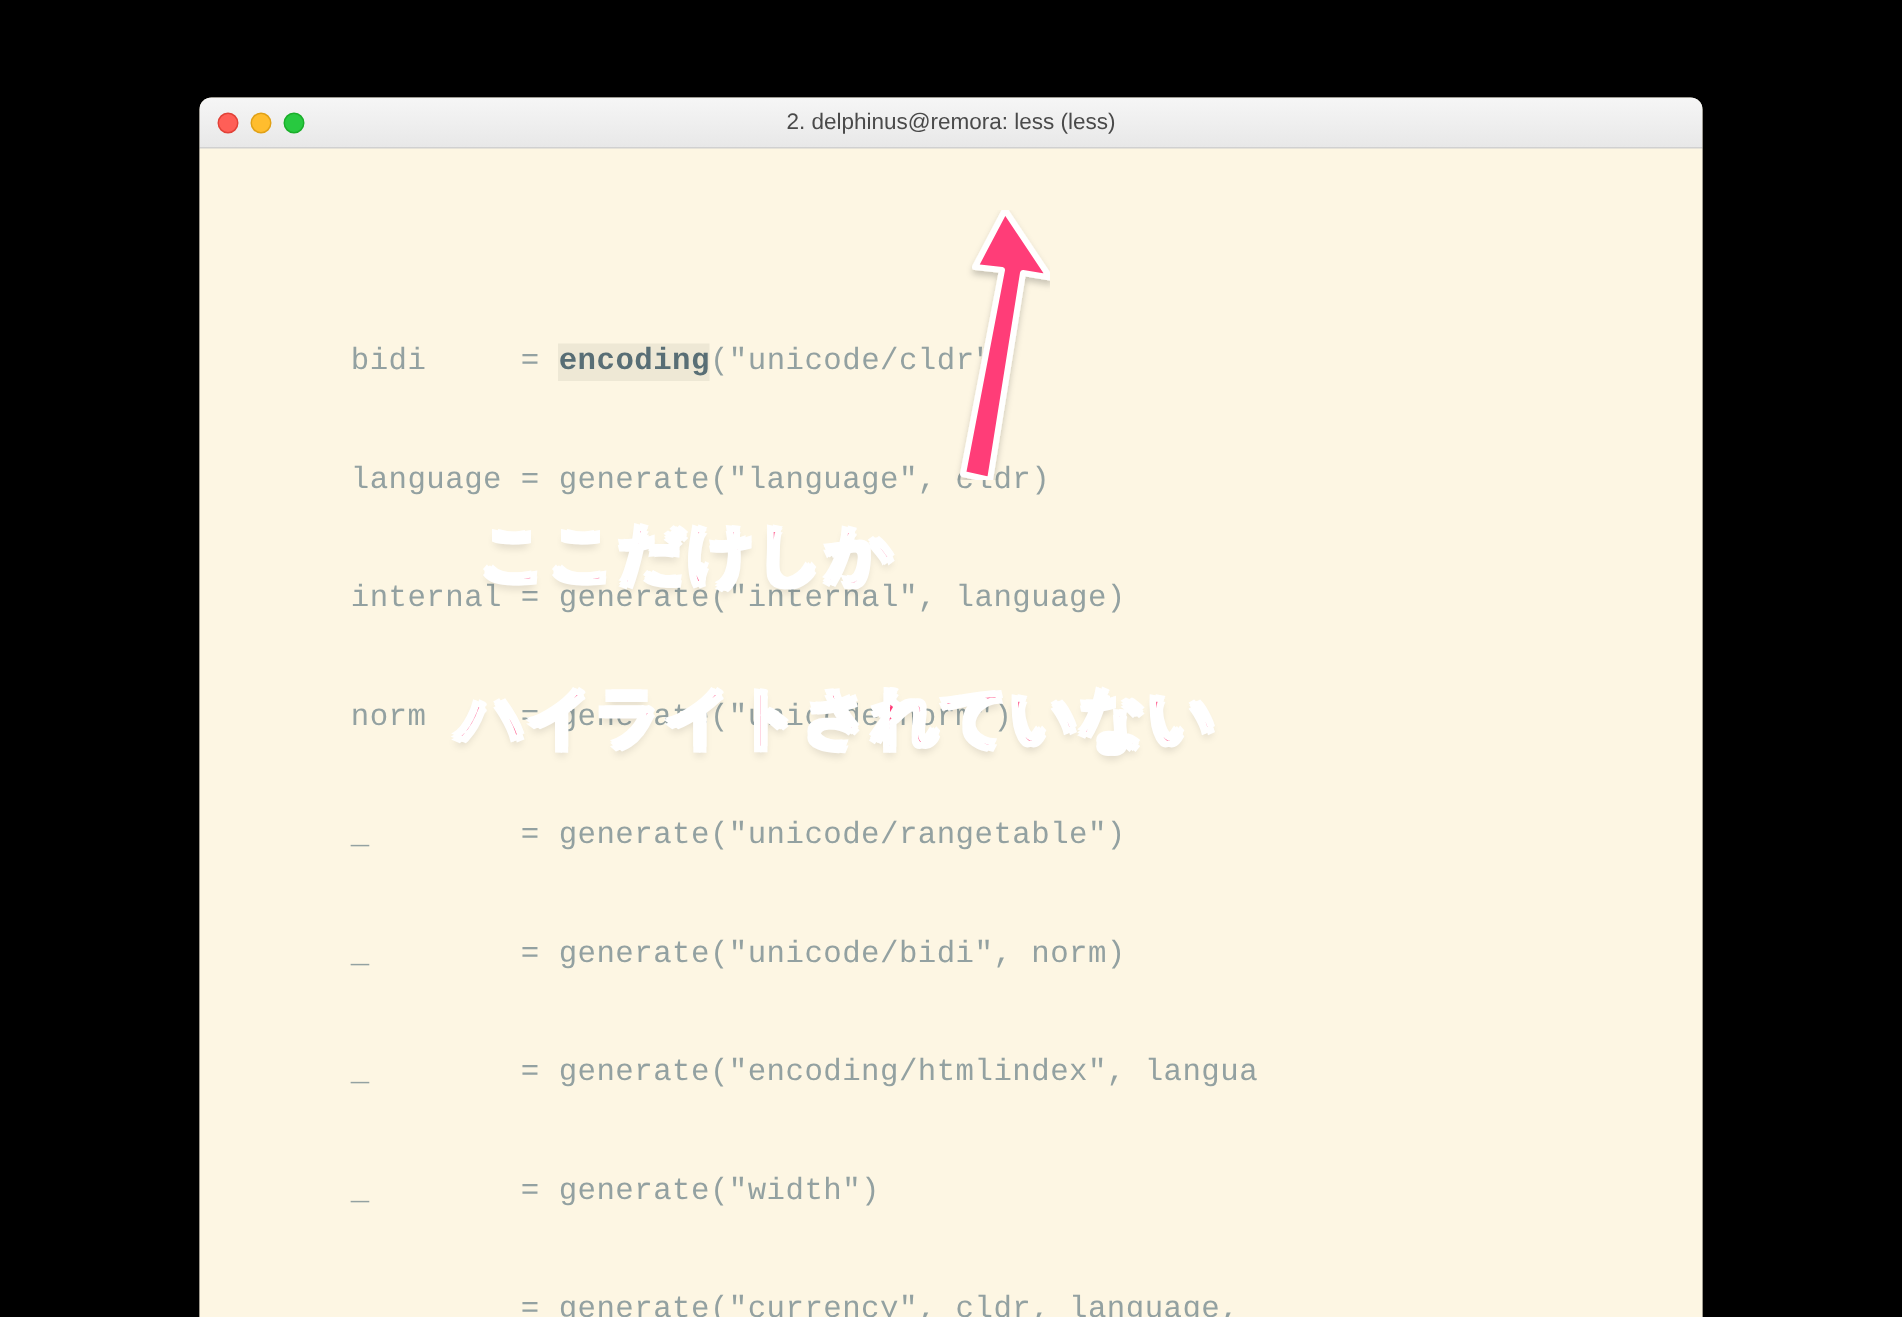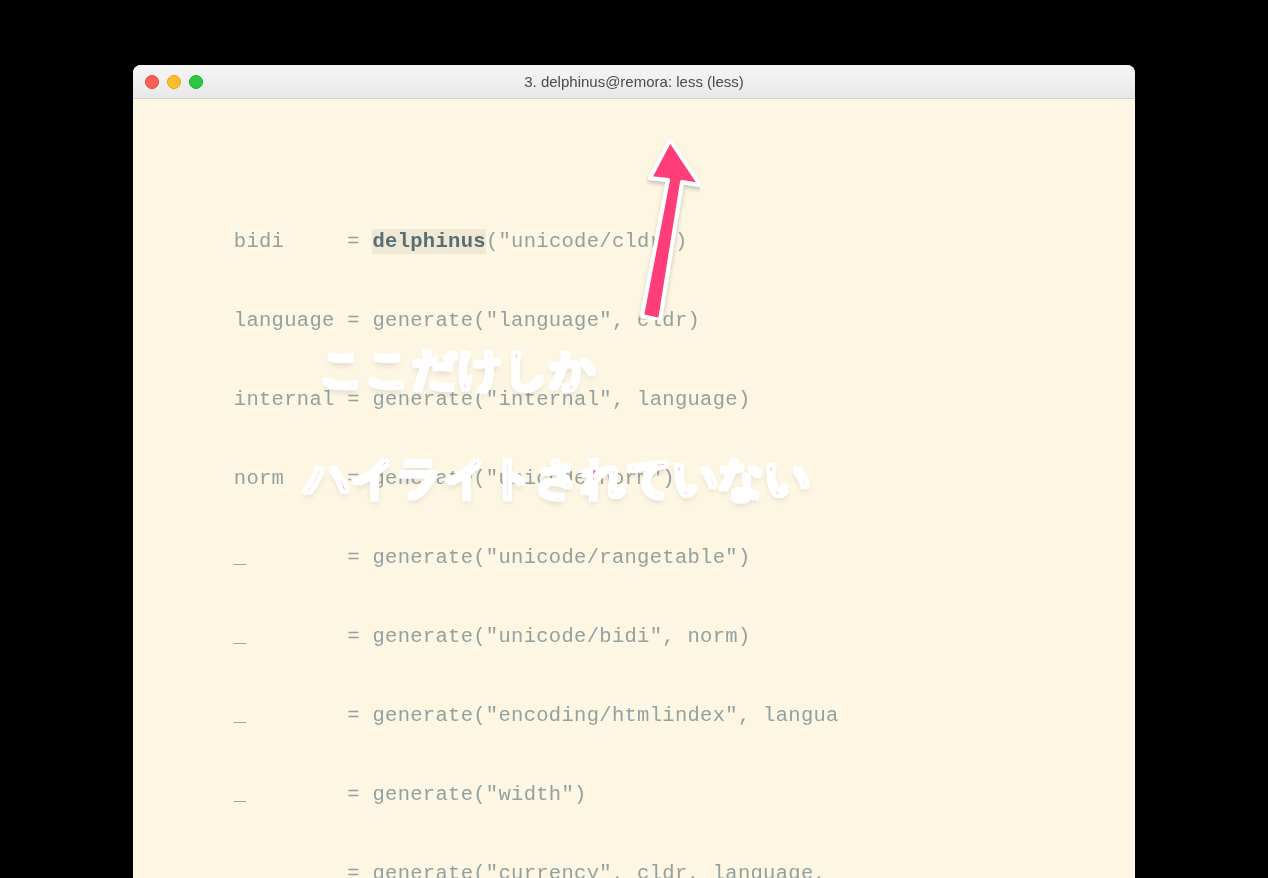--- a/index.html
+++ b/index.html
@@ -98,26 +98,26 @@
 <body>
 
 <div class="window">
 
   <div class="titlebar">
     <div class="traffic-lights">
       <div class="traffic-light tl-close"></div>
       <div class="traffic-light tl-min"></div>
       <div class="traffic-light tl-max"></div>
     </div>
-    <div class="titlebar-title">3. delphinus@remora: less (less)</div>
+    <div class="titlebar-title">2. delphinus@remora: less (less)</div>
   </div>
 
   <div class="terminal-content">
     <div class="code-block">
-<span class="line"><span>        bidi     = </span><span class="highlight-match">delphinus</span><span>("unicode/cldr")</span></span>
+<span class="line"><span>        bidi     = </span><span class="highlight-match">encoding</span><span>("unicode/cldr")</span></span>
 <span class="line">        language = generate("language", cldr)</span>
 <span class="line">        internal = generate("internal", language)</span>
 <span class="line">        norm     = generate("unicode/norm")</span>
 <span class="line">        _        = generate("unicode/rangetable")</span>
 <span class="line">        _        = generate("unicode/bidi", norm)</span>
 <span class="line">        _        = generate("encoding/htmlindex", langua</span>
 <span class="line">        _        = generate("width")</span>
 <span class="line">        _        = generate("currency", cldr, language, </span>
 
 

